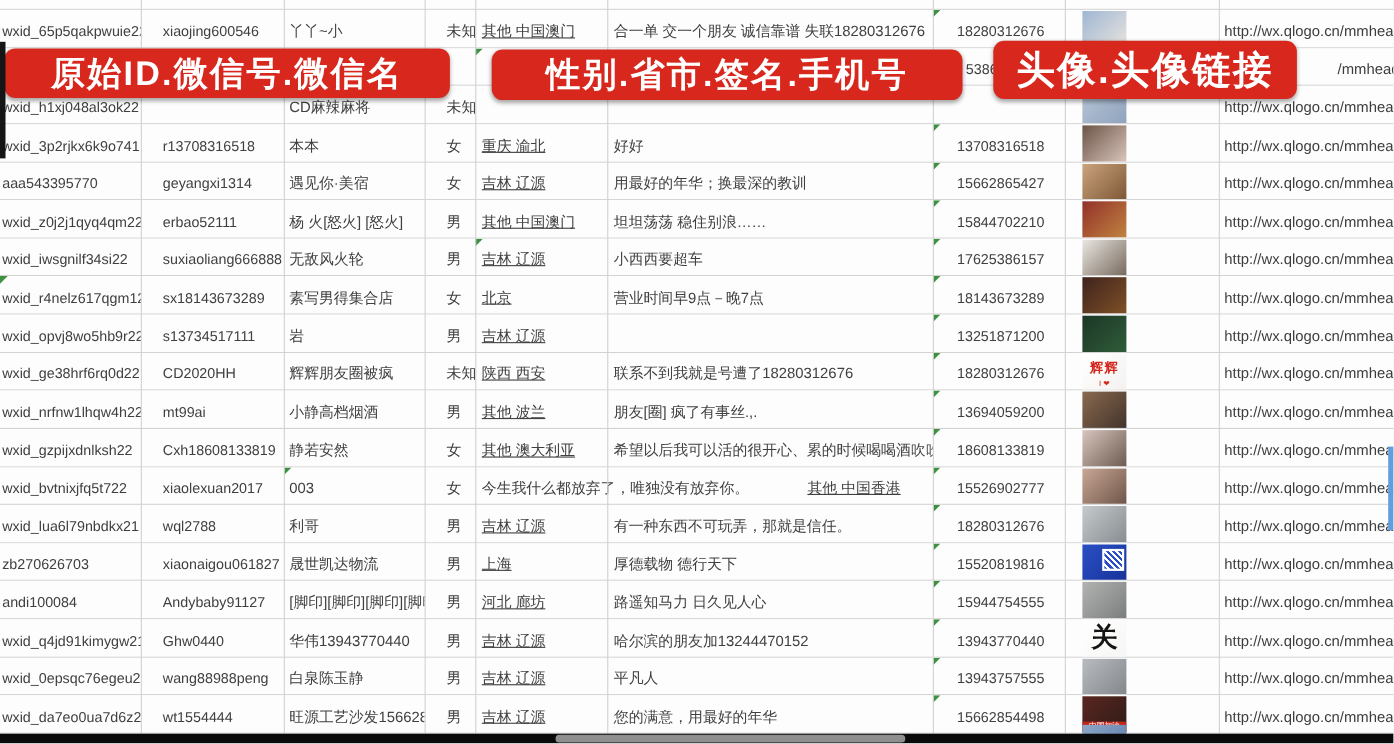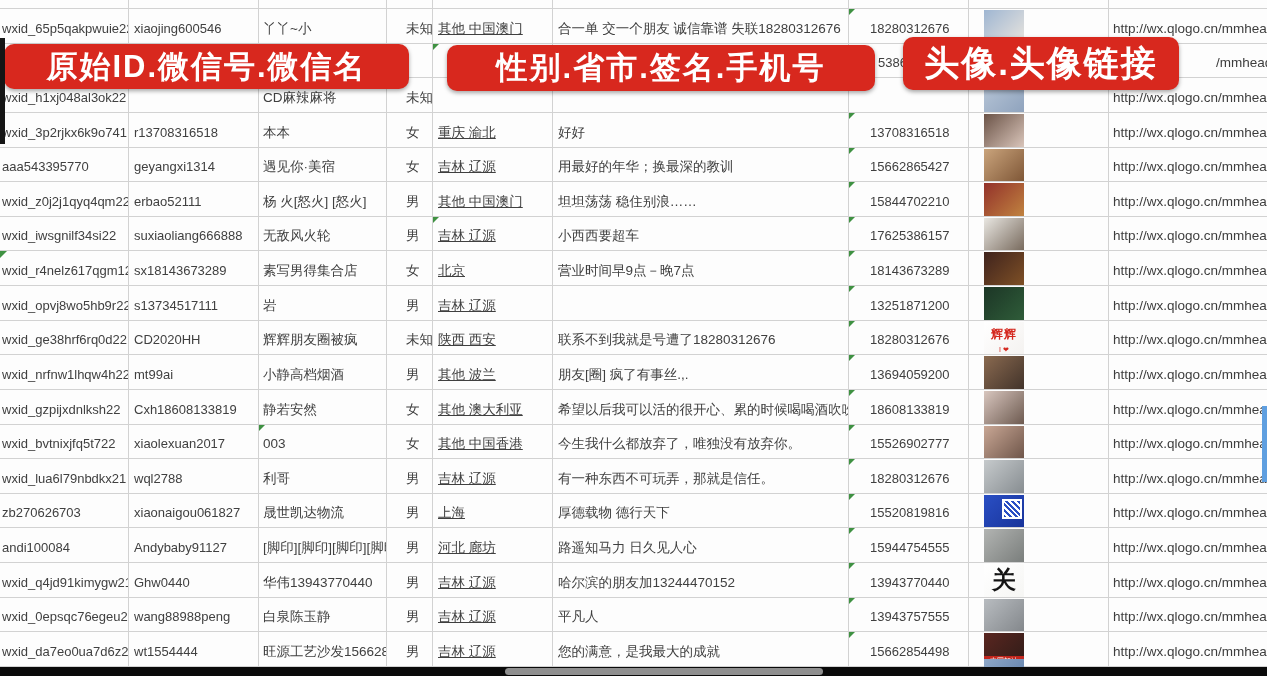--- a/index.html
+++ b/index.html
@@ -16,21 +16,21 @@
 
   
   .rows{position:absolute; left:0; top:8px; width:1267px; z-index:1; border-top:1px solid #d2d2d2;}
   .row{display:flex; height:34.63px; border-bottom:1px solid #d2d2d2; box-sizing:border-box; background:#fdfdfd;}
   .cell{
     overflow:hidden; white-space:nowrap; box-sizing:border-box;
     display:flex; align-items:flex-end; padding:0 0 7px 0;
     font-size:13px; line-height:15px; position:relative;
   }
   .c-wxid{width:128px; padding-left:2px;}
-  .c-weixin{width:130px; padding-left:6px;}
+  .c-weixin{width:130px; padding-left:20px;}
   .c-name{width:128px; padding-left:5px; font-size:13.5px;}
   .c-gender{width:46px; padding-left:20px; font-size:13.5px;}
   .c-province{width:120px; padding-left:6px; font-size:13.5px;text-decoration:underline;}
   .c-signature{width:296px; padding-left:6px; font-size:13.5px;}
   .c-phone{width:120px; padding-left:22px;}
   .c-avatar{width:140px; padding:0; align-items:flex-start;}
   .c-url{width:159px; padding-left:5px; font-size:13.5px; color:#3d3d3d;}
 
   .avatar{position:relative; margin:1px 0 0 16px; width:40px; height:33px; overflow:hidden; z-index:3;}
   .av-label{position:absolute; inset:0; display:flex; align-items:center; justify-content:center;}
@@ -289,22 +289,22 @@
       </div>
     </div>
     <div class="cell c-url">http://wx.qlogo.cn/mmhead</div>
   </div>
 
   <div class="row">
     <div class="cell c-wxid">wxid_bvtnixjfq5t722</div>
     <div class="cell c-weixin">xiaolexuan2017</div>
     <div class="cell c-name flagged">003</div>
     <div class="cell c-gender">女</div>
+    <div class="cell c-signature">今生我什么都放弃了，唯独没有放弃你。</div>
     <div class="cell c-province">其他 中国香港</div>
-    <div class="cell c-signature">今生我什么都放弃了，唯独没有放弃你。</div>
     <div class="cell c-phone flagged">15526902777</div>
     <div class="cell c-avatar">
       <div class="avatar av-photo" style="background: linear-gradient(135deg, rgb(201, 167, 149), rgb(110, 85, 73));">
         
         
         
       </div>
     </div>
     <div class="cell c-url">http://wx.qlogo.cn/mmhead</div>
   </div>
@@ -397,21 +397,21 @@
     </div>
     <div class="cell c-url">http://wx.qlogo.cn/mmhead</div>
   </div>
 
   <div class="row">
     <div class="cell c-wxid">wxid_da7eo0ua7d6z22</div>
     <div class="cell c-weixin">wt1554444</div>
     <div class="cell c-name">旺源工艺沙发15662854</div>
     <div class="cell c-gender">男</div>
     <div class="cell c-province">吉林 辽源</div>
-    <div class="cell c-signature">您的满意，是我最大的成就</div>
+    <div class="cell c-signature">您的满意，用最好的年华</div>
     <div class="cell c-phone flagged">15662854498</div>
     <div class="cell c-avatar">
       <div class="avatar av-banner" style="background: linear-gradient(135deg, rgb(90, 38, 32), rgb(46, 28, 24));">
 
         <span class="av-strip">中国加油</span>
       </div>
     </div>
     <div class="cell c-url">http://wx.qlogo.cn/mmhead,</div>
   </div>
 </div>

